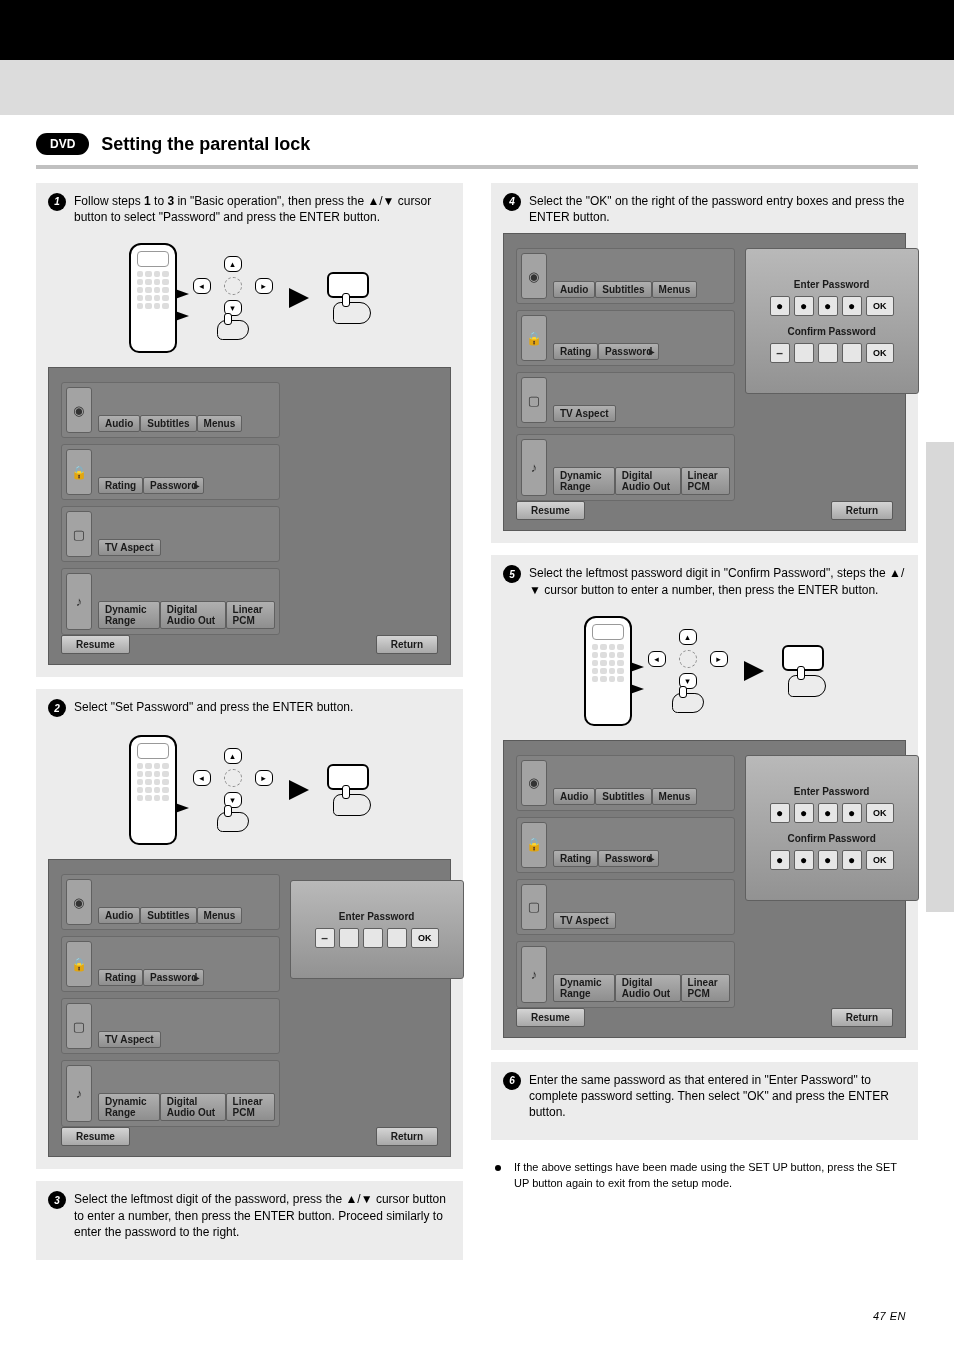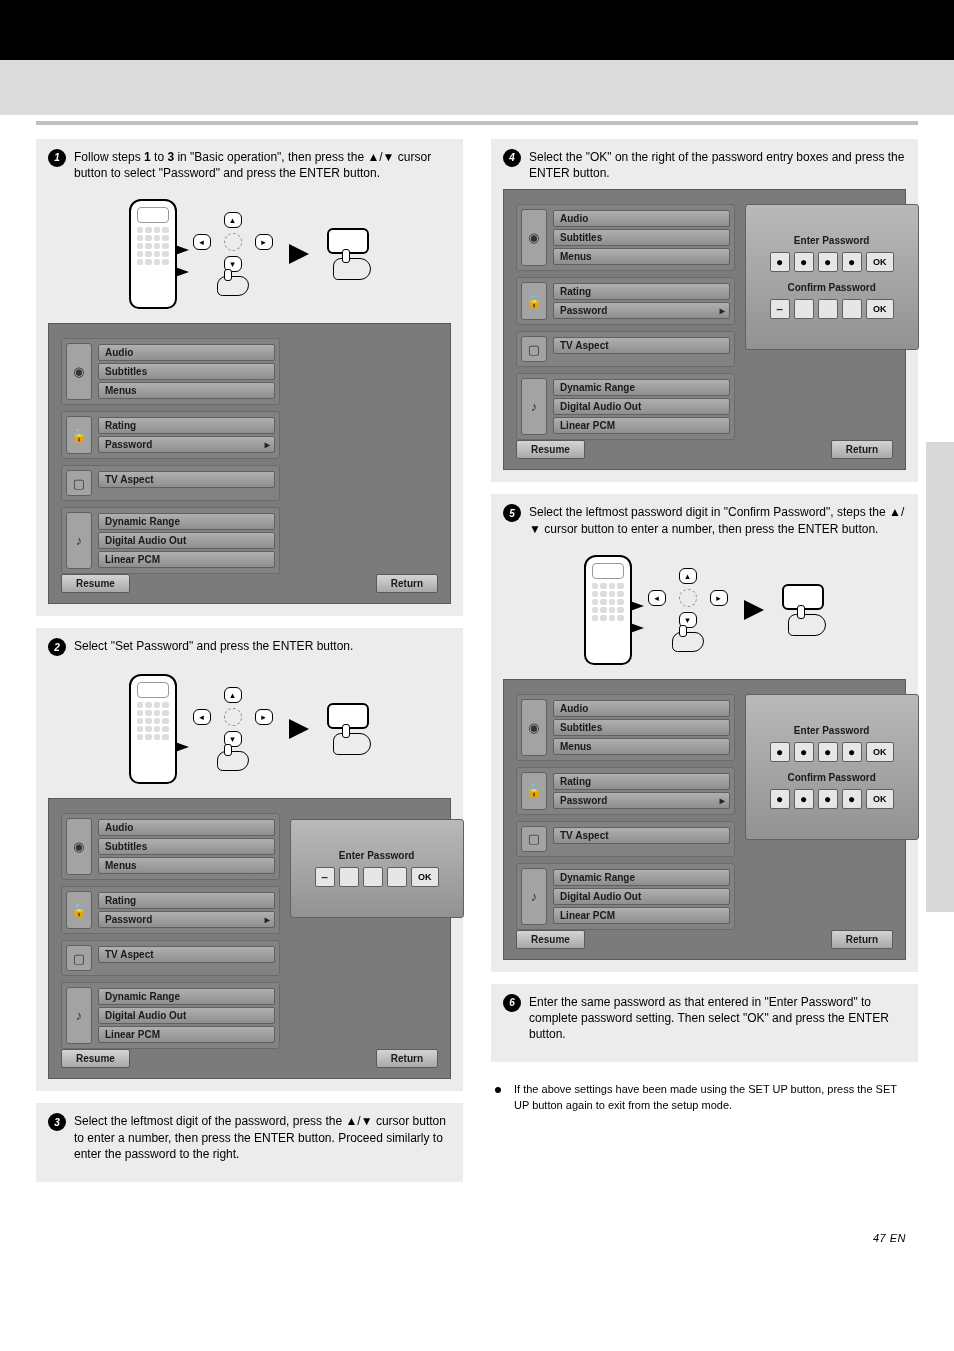--- a/index.html
+++ b/index.html
@@ -38,21 +38,21 @@
   .enterbtn { width: 42px; height: 26px; border: 2px solid #000; border-radius: 6px; background: #fff; position: relative; }
   .enterhand { width: 38px; height: 22px; border: 1.5px solid #000; border-radius: 10px 14px 14px 6px; margin-top: 4px; margin-left: 8px; position: relative; }
   .enterhand::after { content:""; position:absolute; left:8px; top:-10px; width:6px; height:12px; border:1.5px solid #000; border-radius:3px; background:#fff;}
   .entercol { display:flex; flex-direction:column; align-items:center; }
 
   .osd { background: #7b7b7b; border: 1px solid #5a5a5a; padding: 14px 12px 10px 12px; color: #e6e6e6; font-size: 11px; }
   .osd-top { display: flex; gap: 10px; }
   .osd-left { flex: 0 0 58%; display: flex; flex-direction: column; gap: 6px; }
   .osd-group { display: flex; gap: 6px; background: rgba(255,255,255,0.06); padding: 4px; border-radius: 3px; border: 1px solid #6a6a6a; }
   .osd-icon { width: 26px; height: auto; min-height: 26px; background: #a3a3a3; border: 1px solid #606060; border-radius: 3px; display:flex; align-items:center; justify-content:center; font-size:13px; color:#333; flex-shrink:0;}
-  .osd-items { flex:1; display:flex; flex-direction:column; }
+  .osd-items { flex:1; display:flex; flex-direction:row;margin-top:27px; }
   .osd-item { background: linear-gradient(#b0b0b0,#8e8e8e); border: 1px solid #606060; color: #1a1a1a; padding: 2px 6px; margin: 1px 0; border-radius: 2px; font-weight: bold; font-size: 10px; position: relative; }
   .osd-item.sel::after { content: "▸"; position: absolute; right: 4px; top: 2px; color:#222; font-size:10px;}
   .osd-right { flex: 1; }
   .panel { background: linear-gradient(#b9b9b9,#929292); border: 1px solid #606060; border-radius: 3px; padding: 24px; color:#1a1a1a; font-weight:bold; font-size:10px; text-align:center; }
   .panel .row { margin: 6px 0; }
   .panel .sub { display:block; padding:3px 4px; background: linear-gradient(#c2c2c2,#9a9a9a); border:1px solid #6a6a6a; margin:2px 0; text-align:left; border-radius:2px;}
   .pwrow { display:flex; gap:4px; justify-content:center; align-items:center; }
   .pwcell { width: 20px; height: 20px; background:#e6e6e6; border:1px solid #606060; border-radius:2px; display:flex; align-items:center; justify-content:center; font-size:12px; color:#000;}
   .pwcell.dash::before { content:"–"; color:#333; font-weight:bold;}
   .pwcell.dot::before { content:"●"; }
@@ -68,20 +68,24 @@
   .pagenum { text-align: right; font-size: 11px; font-style: italic; padding: 8px 48px 24px 0; letter-spacing: 0.5px; }
   .arrows { font-family: sans-serif; }
 </style>
 </head>
 <body>
 
 <div class="tabwrap">
 <div class="blackbar"></div>
 <div class="grayband"></div>
 
+<div class="chapter-row">
+  <span class="pill">DVD</span>
+  <span class="chapter-title">Setting the parental lock</span>
+</div>
 <div class="sep"></div>
 
 <div class="columns">
 
   <div class="col">
 
     <div class="step">
       <div class="step-head">
         <span class="badge">1</span>
         <span class="step-text">

